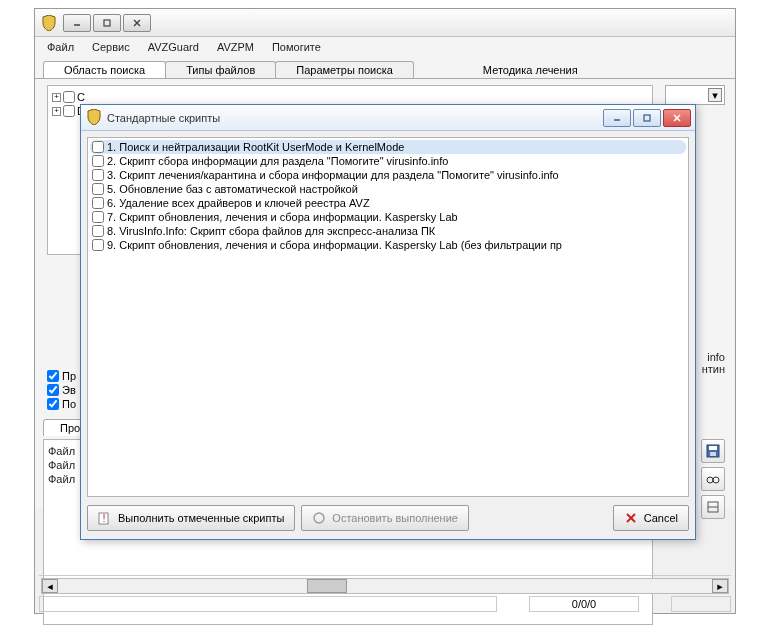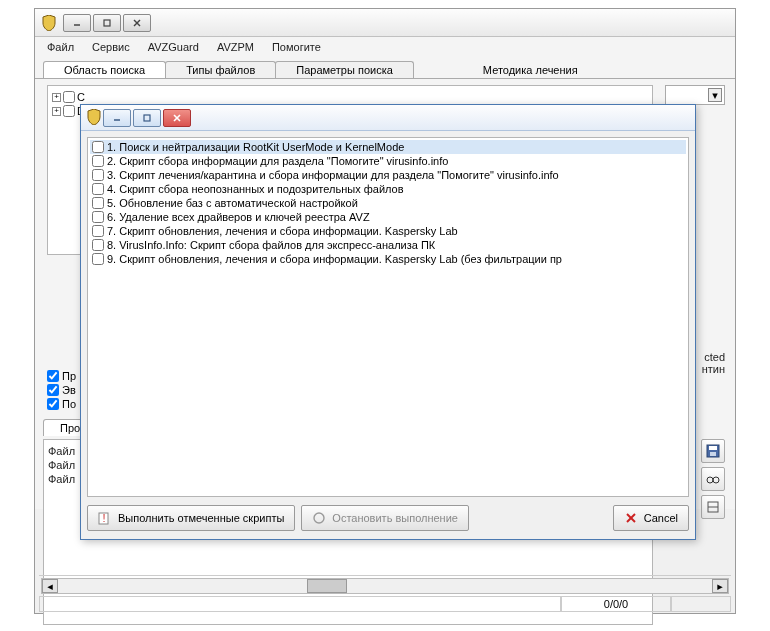--- a/index.html
+++ b/index.html
@@ -42,34 +42,34 @@
 .log-line { padding:1px 0; color:#222;}
 
 .side-icons { position:absolute; right:8px; top:360px; width:26px; display:flex; flex-direction:column; gap:4px;}
 .side-icon { width:24px; height:24px; border:1px solid #aaa; border-radius:2px; background:linear-gradient(#fff,#e6e6e6); display:flex; align-items:center; justify-content:center; cursor:pointer;}
 
 .statusbar { position:absolute; bottom:2px; left:4px; right:4px; height:36px; border-top:1px solid #ccc;}
 .scrollbar-h { height:16px; border:1px solid #bbb; background:#f0f0f0; display:flex; align-items:center; margin:2px;}
 .scrollbar-h .sbtn { width:16px;height:14px;border:1px solid #999; background:#e4e4e4; display:flex;align-items:center;justify-content:center;}
 .scrollbar-h .track { flex:1; position:relative; height:14px;}
 .scrollbar-h .thumb { position:absolute; left:38%; top:0; width:40px; height:14px; background:#ccc; border:1px solid #999;}
-.status-cells { display:flex; height:16px;}
+.status-cells { display:flex; height:16px;gap:32px;}
 .status-cell { border:1px solid #ccc; flex:1; padding:0 6px; display:flex; align-items:center;}
 .status-cell.small { flex:0 0 110px; justify-content:center;}
 
 
 .dialog { position:absolute; left:80px; top:104px; width:616px; height:436px; background:#f0f0f0; border:1px solid #4a78b0; box-shadow: 2px 2px 8px rgba(0,0,0,.25);}
 .dlg-title { height:26px; background: linear-gradient(#fdfdfe,#e4ecf7); border-bottom:1px solid #b0c4de; display:flex; align-items:center; padding:0 4px 0 6px;}
 .dlg-title .title-text{ color:#333; flex:1; margin-left:6px;}
 .dlg-btn { width:28px; height:18px; border:1px solid #6a88ad; border-radius:2px; display:flex;align-items:center;justify-content:center; margin-left:2px; cursor:pointer; background:linear-gradient(#f2f7fd,#cfe0f4);}
 .dlg-btn.close { background: linear-gradient(#f08f87,#d9534f); border-color:#a33; }
 .dlg-btn.close svg { stroke:#fff;}
 .dlg-body { position:absolute; left:6px; top:32px; right:6px; bottom:42px; background:#fff; border:1px solid #b5b5b5; padding:2px;}
 .script-row { display:flex; align-items:center; gap:3px; padding:1px 2px; white-space:nowrap; overflow:hidden;}
-.script-row.sel { background:#d6e6f7;}
+.script-row.sel { background:#d6e6f7;border-radius:6px;}
 .script-row input{ width:12px;height:12px; flex-shrink:0;}
 .dlg-footer { position:absolute; left:6px; right:6px; bottom:6px; height:30px; display:flex; align-items:center; gap:6px;}
 .push-btn { height:26px; border:1px solid #9a9a9a; border-radius:2px; background:linear-gradient(#fdfdfd,#e2e2e2); display:flex; align-items:center; gap:6px; padding:0 10px; cursor:pointer;}
 .push-btn.disabled { color:#8a8a8a; }
 .push-btn .ico { width:14px; height:14px; display:flex;align-items:center;justify-content:center;}
 .spacer { flex:1;}
 
 
 .shield { width:14px; height:16px;}
 </style>
@@ -147,21 +147,21 @@
           <input type="checkbox" checked="" style="">
           <span>Эв</span>
         </div>
       <div class="check-row">
           <input type="checkbox" checked="" style="">
           <span>По</span>
         </div>
     </div>
 
     <div class="lower-right-text">
-      <div>cted</div>
+      <div>info</div>
       <div>нтин</div>
     </div>
 
     <div class="proto-tab">Прот</div>
     <div class="log-box">
       <div class="log-line">Файл</div>
       <div class="log-line">Файл</div>
       <div class="log-line">Файл</div>
     </div>
 
@@ -205,20 +205,21 @@
   </div>
 </div>
 
 <div class="dialog">
   <div class="dlg-title">
     <span>
       <svg class="shield" viewBox="0 0 14 16">
           <path d="M7 0 L13 2 V8 C13 12 10 15 7 16 C4 15 1 12 1 8 V2 Z" fill="#e8c44a" stroke="#7a5b10"></path>
         </svg>
     </span>
+    <span class="title-text">Стандартные скрипты</span>
     <div class="dlg-btn">
         <svg viewBox="0 0 10 10" width="10" height="10">
           <line x1="2" y1="7" x2="8" y2="7" stroke="#3a5a85" stroke-width="1.5"></line>
         </svg>
       </div>
     <div class="dlg-btn">
         <svg viewBox="0 0 10 10" width="10" height="10">
           <rect x="2" y="2" width="6" height="6" fill="none" stroke="#3a5a85" stroke-width="1.2"></rect>
         </svg>
       </div>
@@ -235,24 +236,20 @@
         <input type="checkbox" style="">
         <span>1. Поиск и нейтрализации RootKit UserMode и KernelMode</span>
       </div>
     <div class="script-row">
         <input type="checkbox" style="">
         <span>2. Скрипт сбора информации для раздела "Помогите" virusinfo.info</span>
       </div>
     <div class="script-row">
         <input type="checkbox" style="">
         <span>3. Скрипт лечения/карантина и сбора информации для раздела "Помогите" virusinfo.info</span>
-      </div>
-    <div class="script-row">
-        <input type="checkbox" style="">
-        <span>4. Скрипт сбора неопознанных и подозрительных файлов</span>
       </div>
     <div class="script-row">
         <input type="checkbox" style="">
         <span>5. Обновление баз с автоматической настройкой</span>
       </div>
     <div class="script-row">
         <input type="checkbox" style="">
         <span>6. Удаление всех драйверов и ключей реестра AVZ</span>
       </div>
     <div class="script-row">

